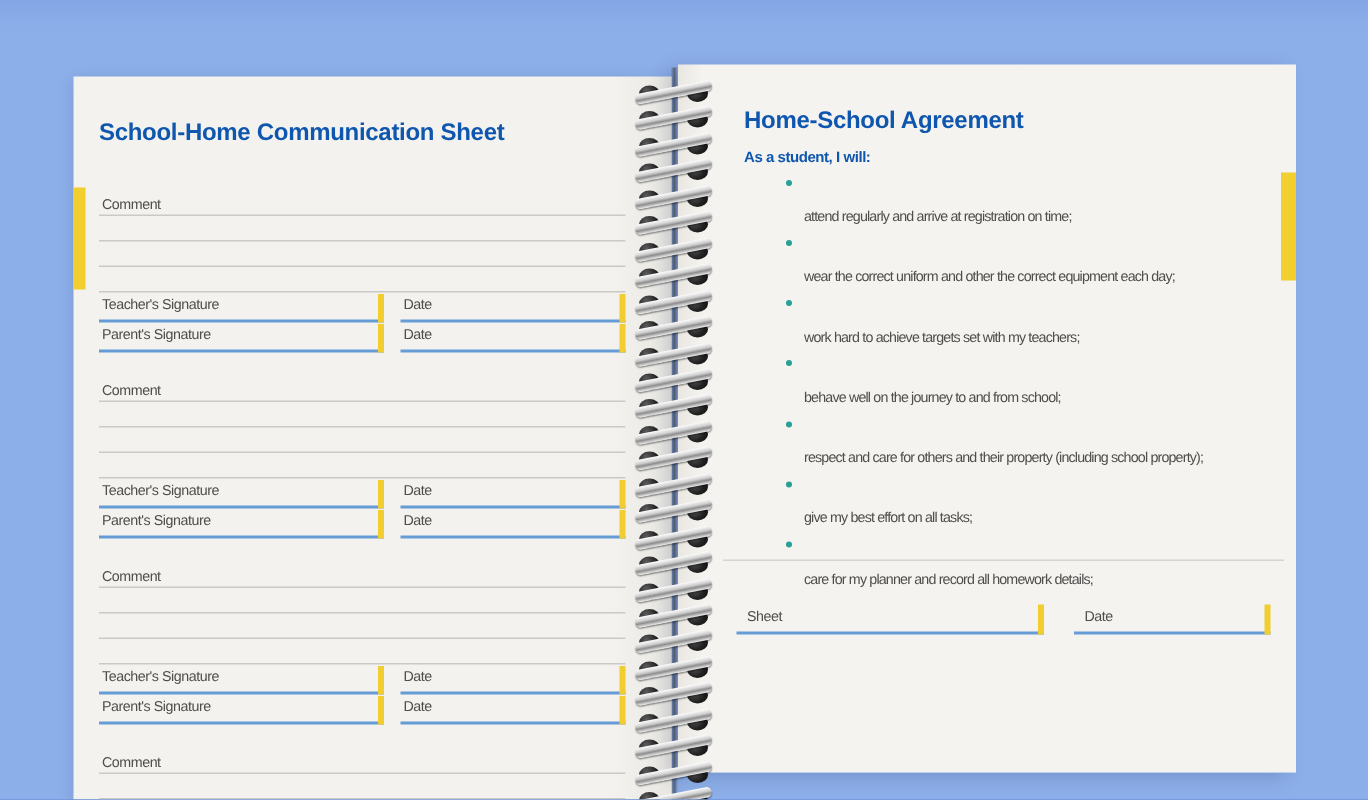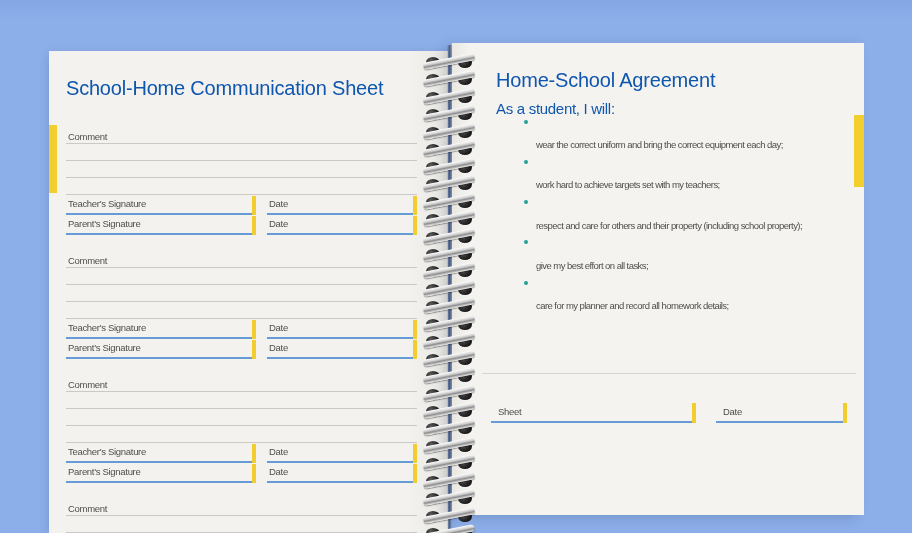--- a/index.html
+++ b/index.html
@@ -13,21 +13,21 @@
     left:49px;top:51px;width:399px;height:482px;
     background:linear-gradient(90deg,#f3f2ee 0%,#f3f2ee 90%,#e9e7e2 100%);
     box-shadow:0 3px 10px rgba(20,35,80,.18);
   }
   .page-right{
     left:452px;top:43px;width:412px;height:472px;
     background:linear-gradient(90deg,#eae7e1 0%,#f4f3f0 4%,#f4f3f0 100%);
     box-shadow:-7px 3px 12px rgba(20,35,80,.20);
   }
   .page-title{
-    position:absolute;margin:0;font-weight:400;font-size:20px;line-height:19px;
+    position:absolute;margin:0;font-weight:700;font-size:16px;line-height:19px;
     letter-spacing:-0.2px;color:#0f56ae;white-space:nowrap;
   }
   .lp-title{left:17px;top:28px;}
   .rp-title{left:44px;top:28px;}
 
   
   .tab{position:absolute;background:#f2ce2f;}
   .tab-left{left:0;top:74px;width:8px;height:68px;}
   .tab-right{right:0;top:72px;width:10px;height:72px;}
 
@@ -38,21 +38,21 @@
   .cline{position:absolute;left:0;width:351px;height:1px;background:#cbc9c4;}
   .cline.l1{top:12px}.cline.l2{top:29px}.cline.l3{top:46px}.cline.l4{top:63px}
   .sigrow{position:absolute;left:0;width:351px;height:21px;}
   .sigrow.r0{top:61px}.sigrow.r1{top:81px}
   .sigcol{position:absolute;top:0;height:21px;border-bottom:2px solid #669cd6;}
   .sigcol.c1{left:0;width:190px}.sigcol.c2{left:201px;width:150px}
   .slabel{position:absolute;left:2px;bottom:4px;font-size:9.5px;letter-spacing:-0.3px;color:#4f4e4c;white-space:nowrap;}
   .tick{position:absolute;right:0;bottom:-2px;width:4px;height:19px;background:#f2cd2f;}
 
   
-  .intro{position:absolute;left:44px;top:57px;font-size:15px;font-weight:400;letter-spacing:-0.3px;color:#0f56ae;}
+  .intro{position:absolute;left:44px;top:57px;font-size:10px;font-weight:700;letter-spacing:-0.3px;color:#0f56ae;}
   ul.agree{position:absolute;left:70px;top:73px;width:336px;margin:0;padding:0;list-style:none;}
   ul.agree li{
     position:relative;padding-left:14px;margin-bottom:5.8px;
     font-size:9.5px;line-height:11.5px;letter-spacing:-0.55px;color:#4f4e4c;
     white-space:pre-line;
   }
   .dot{position:absolute;left:2px;top:3.5px;width:4px;height:4px;border-radius:50%;background:#27a096;}
   .presign{position:absolute;left:30px;top:330px;width:374px;height:1px;background:rgba(190,187,180,.55);}
   .field{position:absolute;height:22px;border-bottom:2px solid #669cd6;}
   .signed-field{left:39px;top:356px;width:205px;}
@@ -179,32 +179,40 @@
 
   </div>
 </div>
   </div>
 
   <div class="page page-right">
     <div class="tab tab-right"></div>
     <h1 class="page-title rp-title">Home-School Agreement</h1>
     <div class="intro">As a student, I will:</div>
     <ul class="agree">
-
-  <li>
-    <span class="dot"></span>
-    <span class="btext">wear the correct uniform and bring the correct equipment each day;</span>
+  <li>
+    <span class="dot"></span>
+    <span class="btext">attend regularly and arrive at registration on time;</span>
+  </li>
+
+  <li>
+    <span class="dot"></span>
+    <span class="btext">wear the correct uniform and other the correct equipment each day;</span>
   </li>
 
   <li>
     <span class="dot"></span>
     <span class="btext">work hard to achieve targets set with my teachers;</span>
   </li>
 
 
+  <li>
+    <span class="dot"></span>
+    <span class="btext">behave well on the journey to and from school;</span>
+  </li>
 
 
 
   <li>
     <span class="dot"></span>
     <span class="btext">respect and care for others and their property (including school property);</span>
   </li>
 
   <li>
     <span class="dot"></span>

